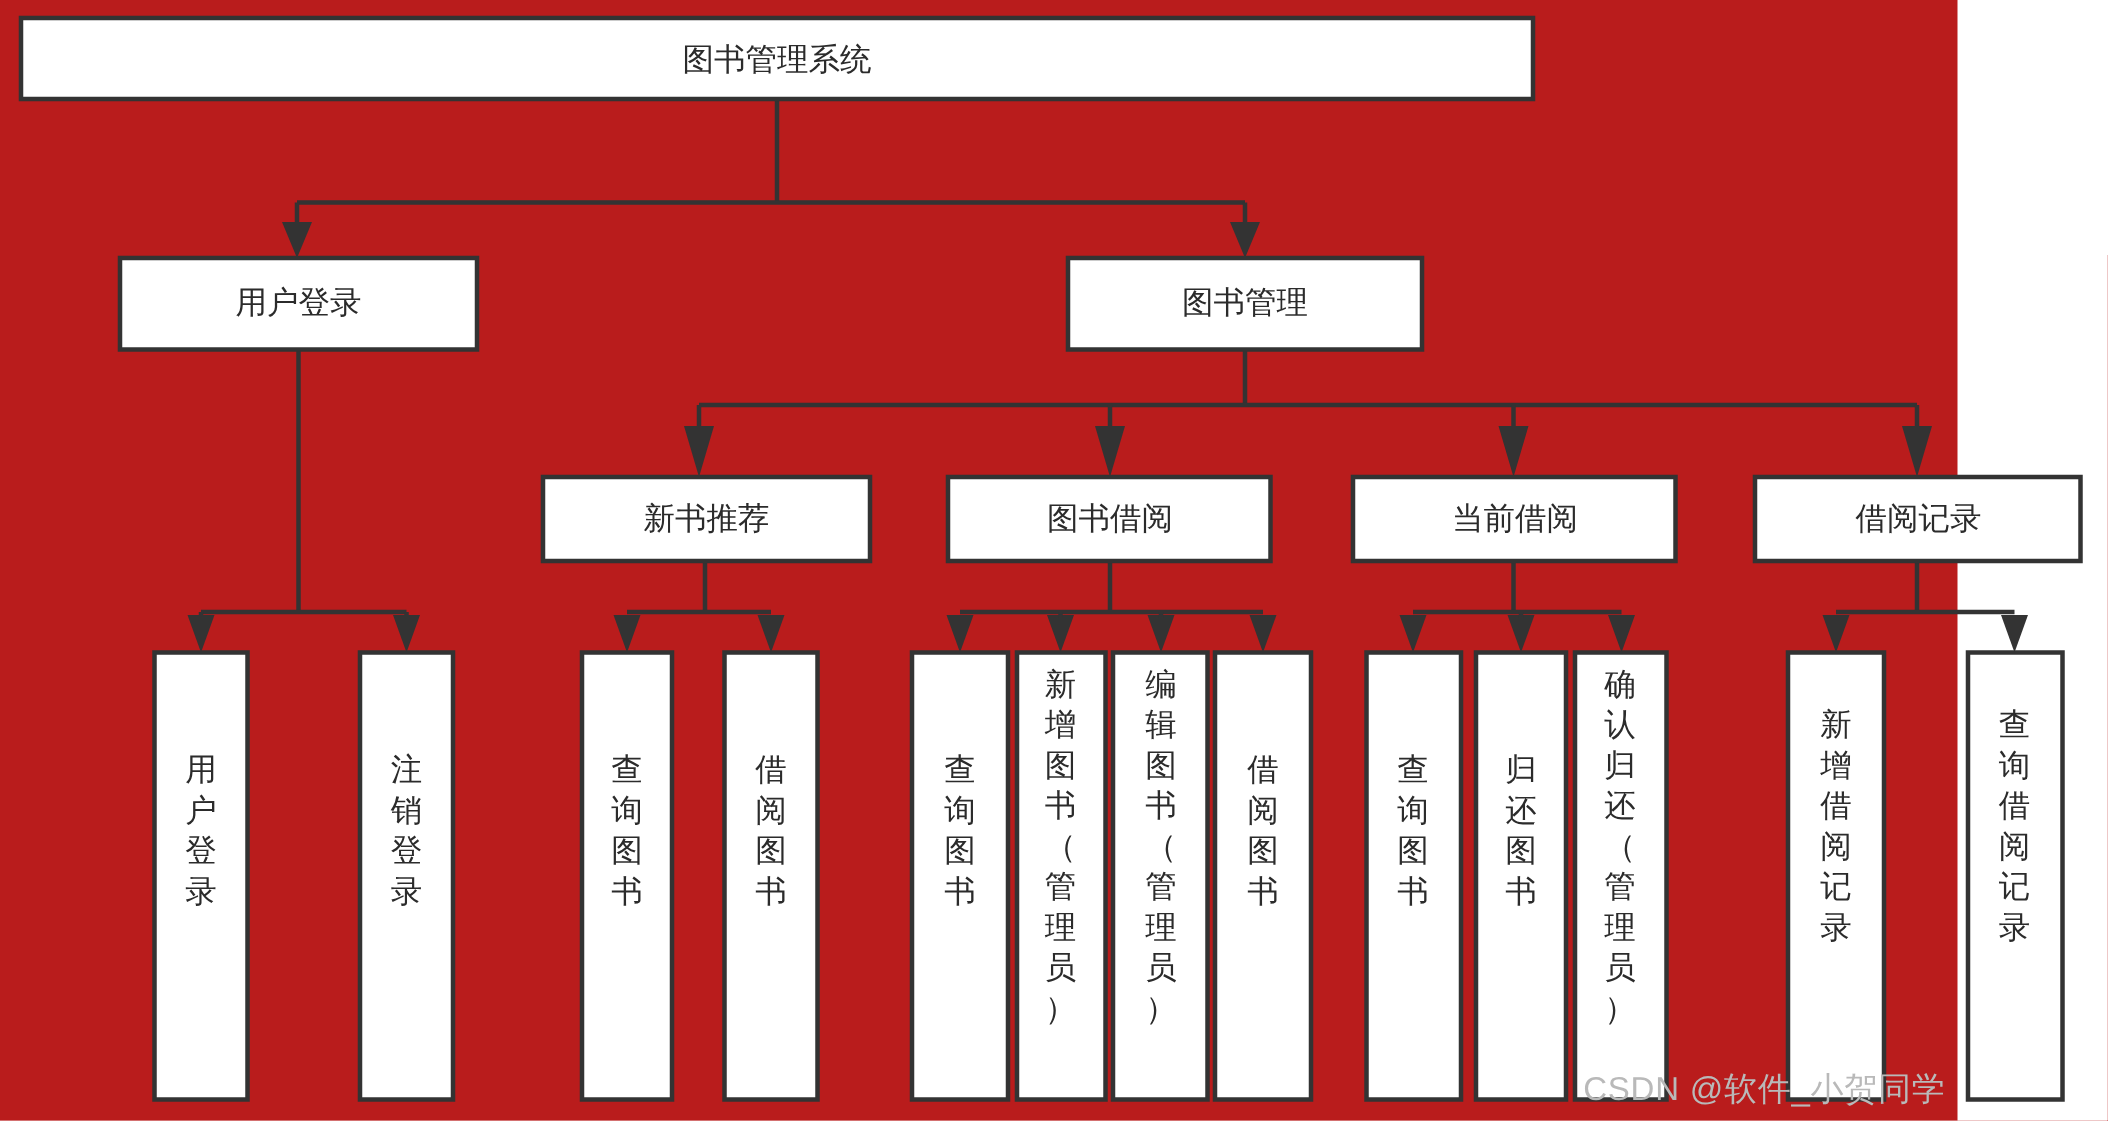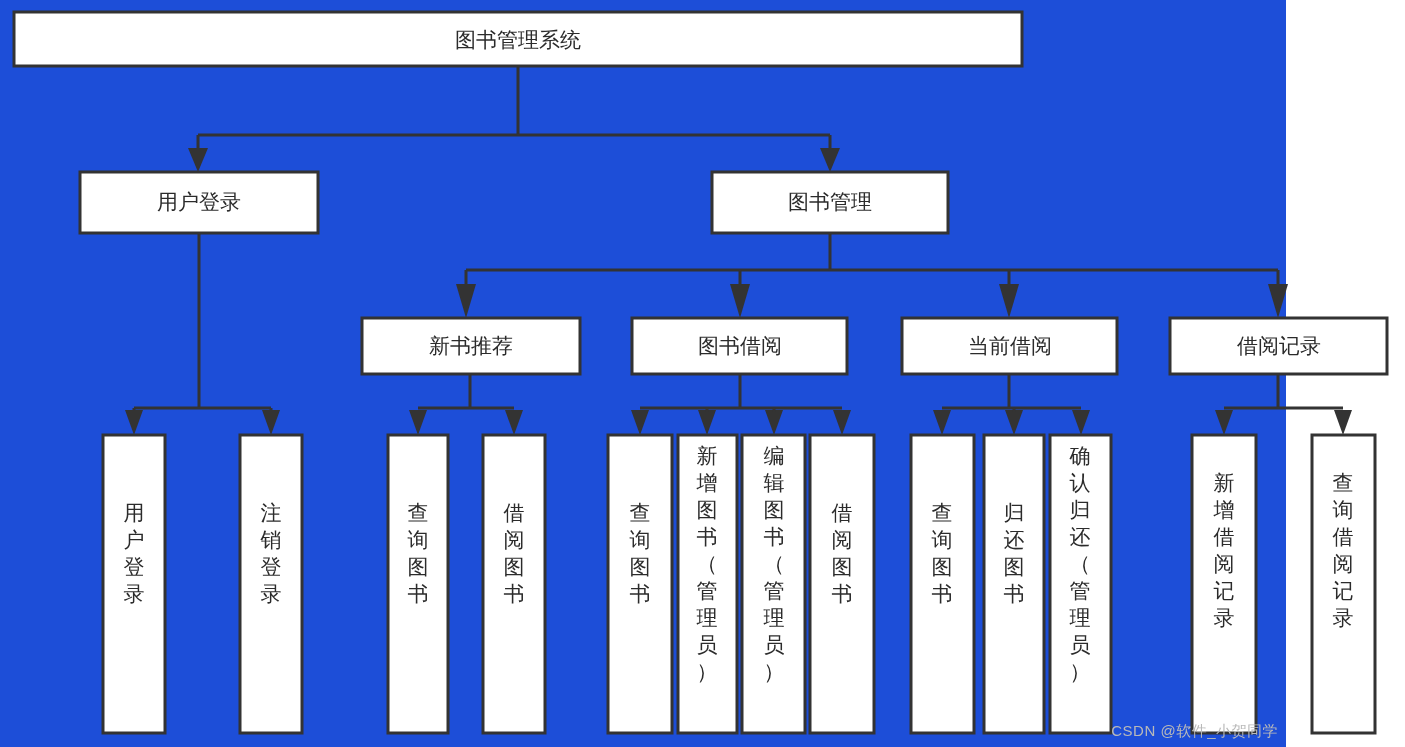--- a/index.html
+++ b/index.html
@@ -10,21 +10,22 @@
   body {
     width: 1405px;
     height: 747px;
     font-family: "Liberation Sans", "DejaVu Sans", sans-serif;
     overflow: hidden;
   }
   #diagram-root {
     position: relative;
     width: 1286px;
     height: 747px;
-    background: #1d4ed8;
+    background: #b91c1c;
+    padding-left: 19px;
   }
   svg.diagram {
     position: absolute;
     top: 0;
     left: 0;
     width: 1405px;
     height: 747px;
   }
   .node-rect {
     fill: #ffffff;
@@ -51,21 +52,21 @@
     font-family: "Liberation Sans", "DejaVu Sans", sans-serif;
     font-size: 21px;
     fill: #2b2b2b;
     text-anchor: middle;
   }
   .watermark {
     position: absolute;
     right: 8px;
     bottom: 6px;
     font-family: "Liberation Sans", "DejaVu Sans", sans-serif;
-    font-size: 15px;
+    font-size: 22px;
     color: #b9b9b9;
     letter-spacing: 0.5px;
     white-space: nowrap;
     user-select: none;
   }
 </style>
 </head>
 <body>
 
 <div id="diagram-root">

